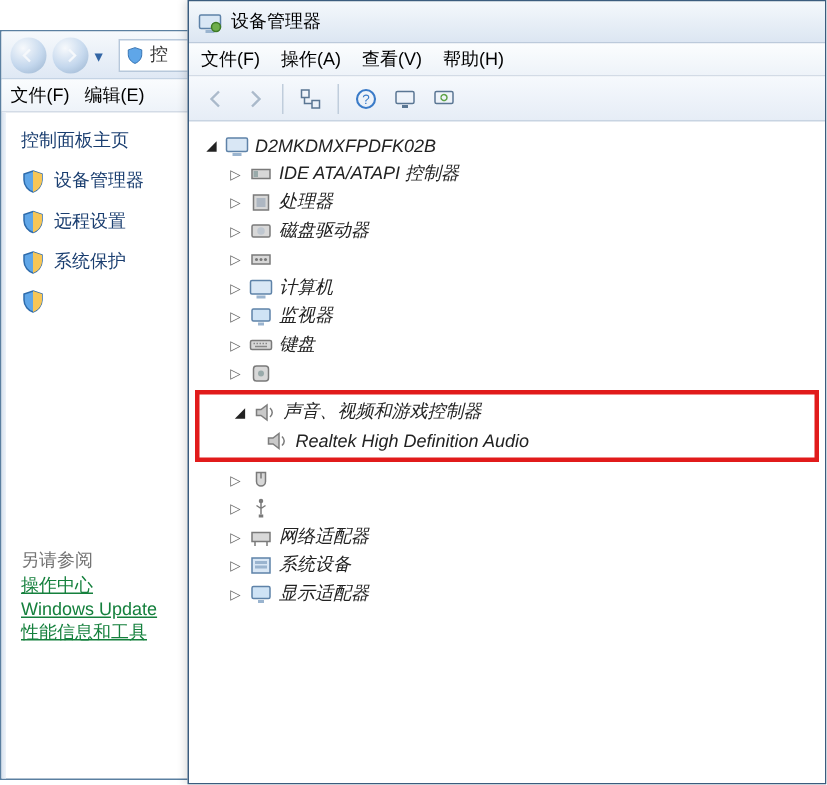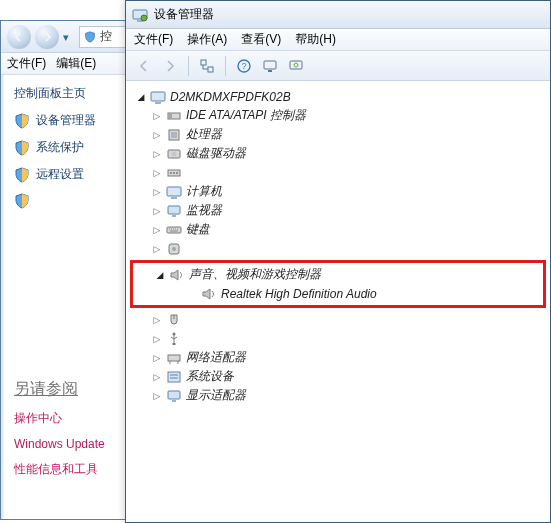--- a/index.html
+++ b/index.html
@@ -16,43 +16,43 @@
 
 .back-menu { height: 22px; border-bottom: 1px solid #d3dbe6; display:flex; align-items:center; padding:0 6px; font-size:12px; gap:10px; background:linear-gradient(#fafcfe,#eef3f9); }
 
 .back-body { display:flex; height:calc(100% - 54px); }
 .back-sep { width:3px; background:linear-gradient(90deg,#d8e2ee,#eff4fa); }
 .back-side { flex:1; padding:10px 10px 0 10px; font-size:12px; overflow:hidden; }
 .side-title { color:#1a3e70; margin-bottom:10px; }
 .side-link { display:flex; align-items:center; gap:6px; color:#1a3e70; margin-bottom:10px; cursor:pointer; }
 .shield-ico { width:16px; height:16px; flex-shrink:0; }
 .side-spacer { height:140px; }
-.side-section { color:#737373; font-size:16px; margin-top:20px;text-decoration:underline; }
-.side-plain { color:#be185d; margin-top:10px; cursor:pointer; }
+.side-section { color:#737373; font-size:12px; margin-top:6px; }
+.side-plain { color:#15803d; cursor:pointer;text-decoration:underline; }
 
 
 .front-window { position:absolute; left:125px; top:0; width:426px; height:523px; background:#fff; border:1px solid #3b5c7e; box-shadow:-2px 0 6px rgba(0,0,0,.15); }
 .front-titlebar { height:28px; background:linear-gradient(#f4f8fc,#dce6f2); border-bottom:1px solid #bccadb; display:flex; align-items:center; padding:0 6px; font-size:12px; }
 .app-icon { width:16px; height:16px; margin-right:6px; }
 .front-menu { height:22px; border-bottom:1px solid #d3dbe6; display:flex; align-items:center; padding:0 8px; gap:14px; font-size:12px; background:linear-gradient(#fbfdfe,#eef3f9); }
 .front-menu span { cursor:default; }
 .front-toolbar { height:30px; border-bottom:1px solid #c8d4e2; display:flex; align-items:center; padding:0 6px; gap:2px; background:linear-gradient(#f6f9fd,#e6edf6); }
 .tb-btn { width:24px; height:24px; display:flex; align-items:center; justify-content:center; border:1px solid transparent; border-radius:2px; font-size:13px; color:#44607e; }
 .tb-btn.disabled { opacity:.45; }
 .tb-sep { width:1px; height:20px; background:#c0cddc; margin:0 4px; }
 
 .tree { padding:6px 4px; font-size:12px; color:#222; height:calc(100% - 80px); overflow:auto; }
 .tree-row { display:flex; align-items:center; height:19px; padding:1px 0; white-space:nowrap; }
 .expander { width:14px; height:14px; display:flex; align-items:center; justify-content:center; cursor:pointer; color:#6a6a6a; font-size:9px; user-select:none; }
 .expander.open { color:#222; }
 .node-icon { width:16px; height:16px; margin:0 4px 0 2px; flex-shrink:0; }
 .node-label { cursor:default;font-style:italic; }
 .indent-0 { padding-left:4px; }
 .indent-1 { padding-left:20px; }
-.indent-2 { padding-left:52px; }
+.indent-2 { padding-left:28px; }
 .highlight-box { border:3px solid #e11b1b; padding:2px 0; margin:2px 0 2px 0; }
 
 
 svg { display:block; }
 </style>
 </head>
 <body>
 
 <div class="back-window">
   <div class="back-titlebar">
@@ -88,28 +88,28 @@
             <path d="M8 1l6 2v4c0 4-3 7-6 8-3-1-6-4-6-8V3z" fill="#5fa6e8" stroke="#2e6bab"></path>
             <path d="M8 1l6 2v4c0 4-3 7-6 8" fill="#f7c656"></path>
           </svg>
         <span>设备管理器</span>
       </div>
       <div class="side-link">
         <svg class="shield-ico" viewBox="0 0 16 16">
             <path d="M8 1l6 2v4c0 4-3 7-6 8-3-1-6-4-6-8V3z" fill="#5fa6e8" stroke="#2e6bab"></path>
             <path d="M8 1l6 2v4c0 4-3 7-6 8" fill="#f7c656"></path>
           </svg>
-        <span>系统保护</span>
+        <span>远程设置</span>
       </div>
       <div class="side-link">
         <svg class="shield-ico" viewBox="0 0 16 16">
             <path d="M8 1l6 2v4c0 4-3 7-6 8-3-1-6-4-6-8V3z" fill="#5fa6e8" stroke="#2e6bab"></path>
             <path d="M8 1l6 2v4c0 4-3 7-6 8" fill="#f7c656"></path>
           </svg>
-        <span>远程设置</span>
+        <span>系统保护</span>
       </div>
       <div class="side-link">
         <svg class="shield-ico" viewBox="0 0 16 16">
             <path d="M8 1l6 2v4c0 4-3 7-6 8-3-1-6-4-6-8V3z" fill="#5fa6e8" stroke="#2e6bab"></path>
             <path d="M8 1l6 2v4c0 4-3 7-6 8" fill="#f7c656"></path>
           </svg>
       </div>
 
       <div class="side-spacer"></div>
       <div class="side-section">另请参阅</div>

